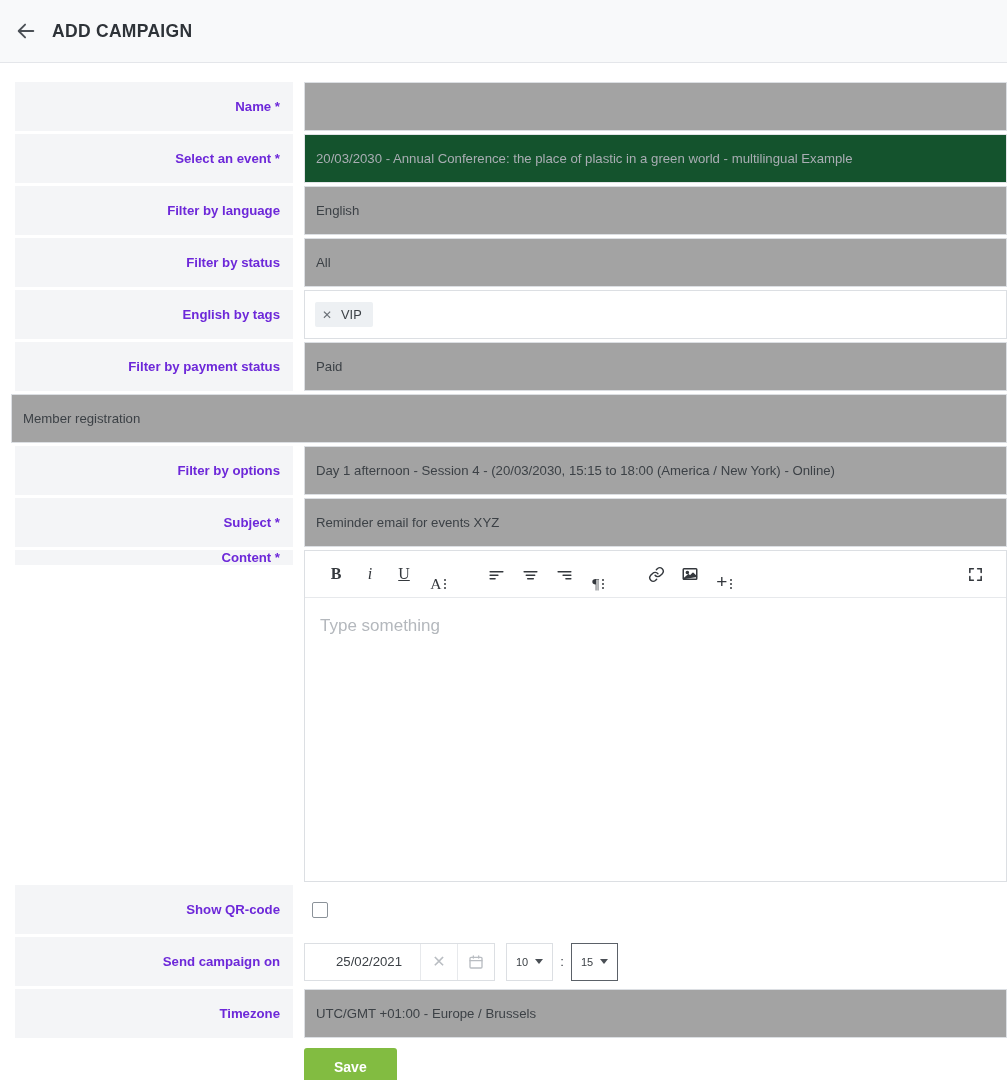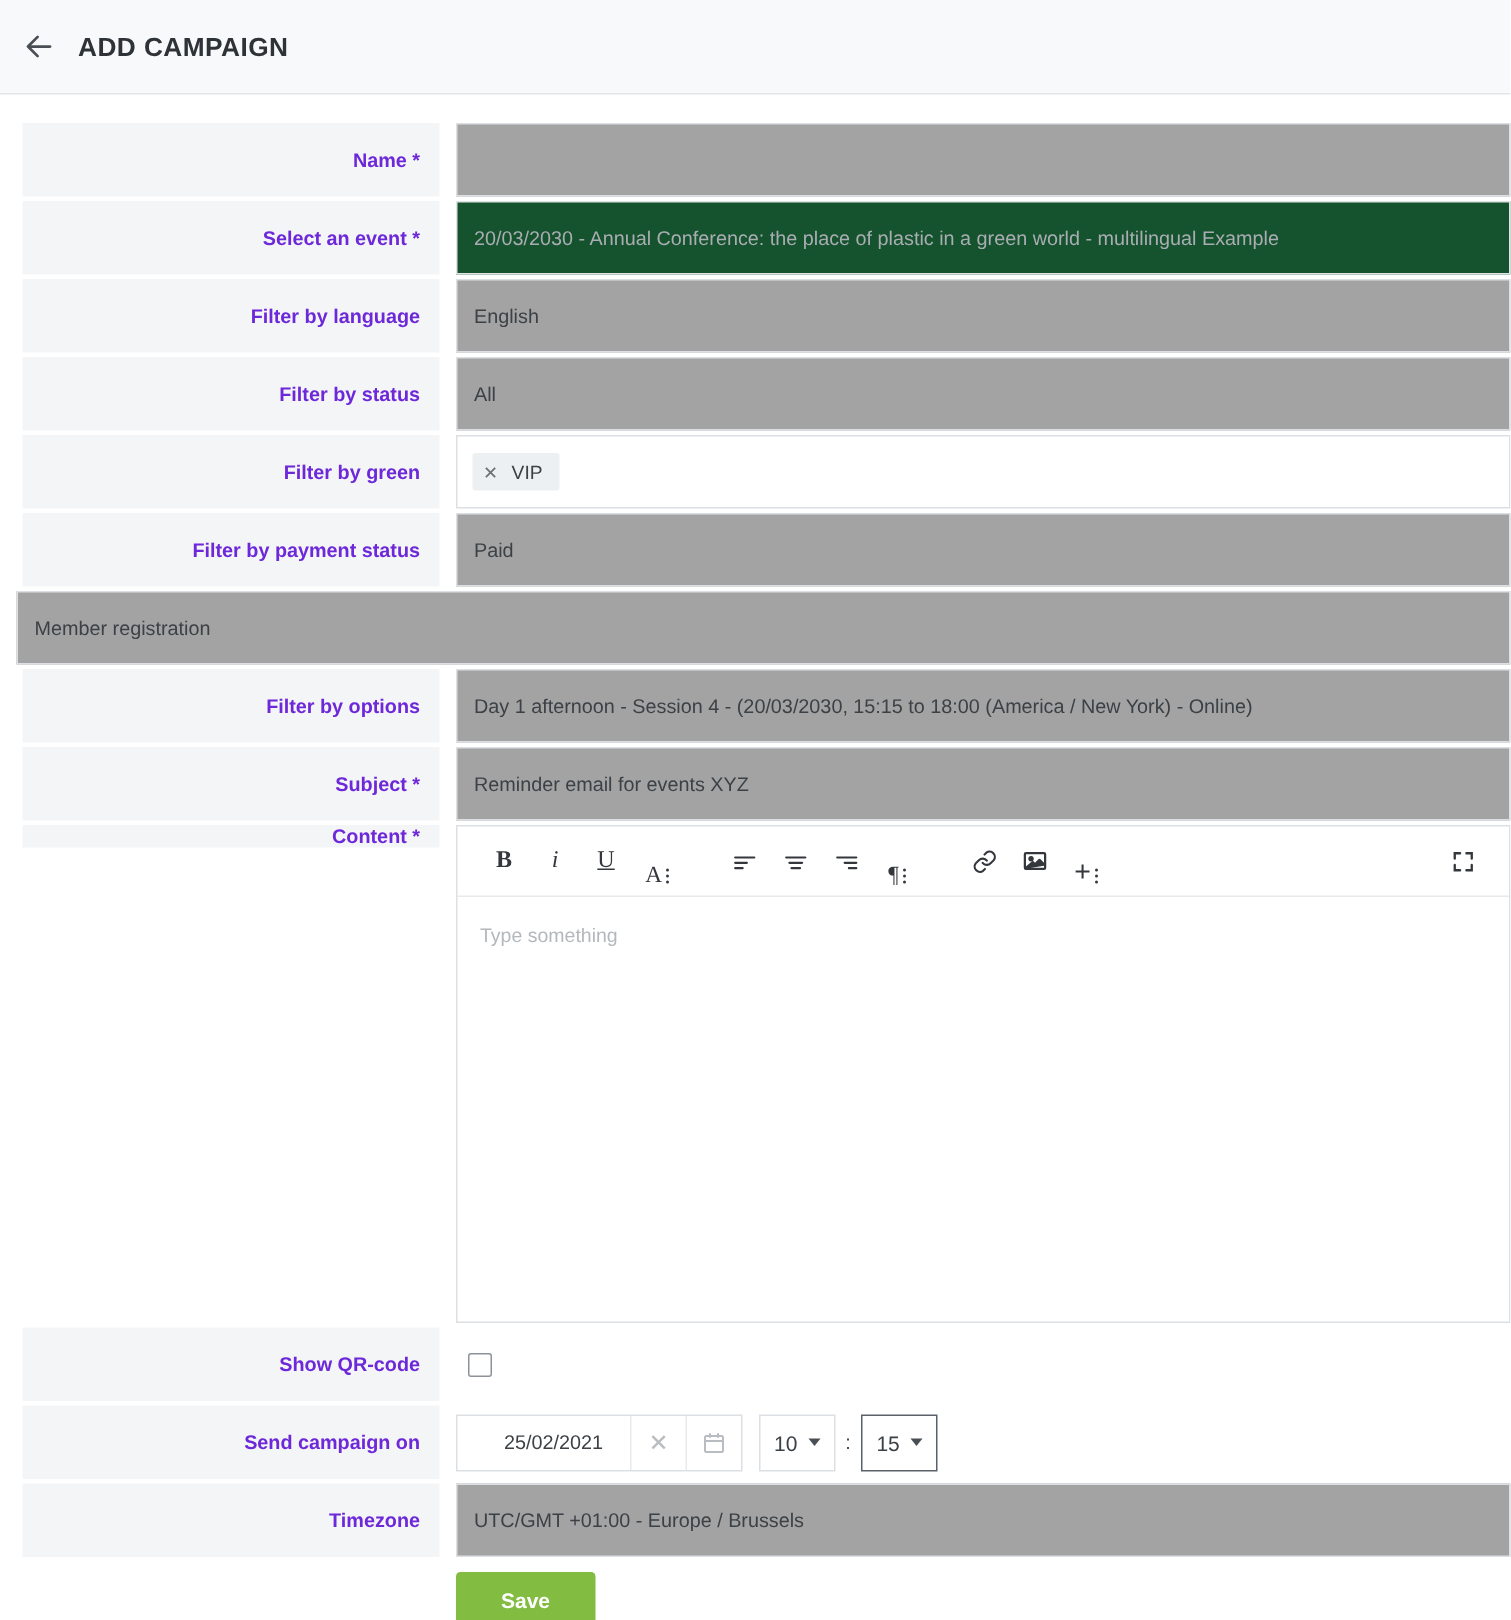--- a/index.html
+++ b/index.html
@@ -145,21 +145,21 @@
   .tb-combo .glyph { font-size: 15.5px; font-family: "Liberation Serif", serif; line-height: 1; }
   .dots {
     display: inline-flex; flex-direction: column;
     gap: 2px; margin-left: 2.5px; margin-bottom: 2px;
   }
   .dots i { width: 2px; height: 2px; background: #34383d; border-radius: 50%; display: block; }
 
   .editor-area {
     height: 283px;
     padding: 18px 15px 0 15px;
-    font-size: 13px;
+    font-size: 17px;
     color: #b4b8bd;
     cursor: text;
   }
 
   
   .checkbox {
     width: 16px; height: 16px;
     border: 1.6px solid #8b9299;
     border-radius: 2px;
     background: #fff;
@@ -190,21 +190,21 @@
     cursor: pointer;
   }
   .time-select {
     height: 38px;
     min-width: 46px;
     border: 1px solid #dcdfe3;
     background: #fff;
     display: flex; align-items: center; justify-content: center;
     gap: 7px;
     padding: 0 9px;
-    font-size: 14px;
+    font-size: 11px;
     color: #3c4146;
     cursor: pointer;
   }
   .time-select.focused { border: 1.6px solid #5b6168; }
   .time-select .caret {
     width: 0; height: 0;
     border-left: 4px solid transparent;
     border-right: 4px solid transparent;
     border-top: 5px solid #4a4f55;
   }
@@ -266,21 +266,21 @@
   </div>
 
   <div class="form-row">
     <div class="row-label">Filter by status</div>
     <div class="row-field">
       <div class="text-input">All</div>
     </div>
   </div>
 
   <div class="form-row">
-    <div class="row-label">Filter by green</div>
+    <div class="row-label">English by tags</div>
     <div class="row-field">
       <div class="tags-input">
         <span class="tag-chip">
           <span class="chip-x">✕</span>
           <span>VIP</span>
         </span>
       </div>
     </div>
   </div>
 

